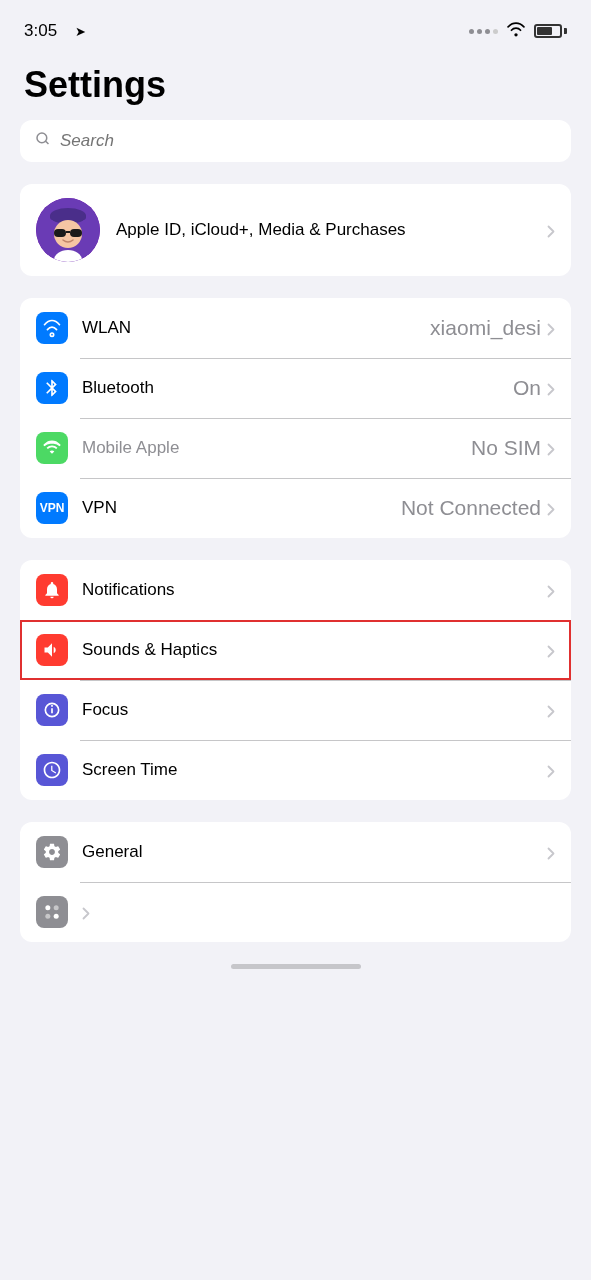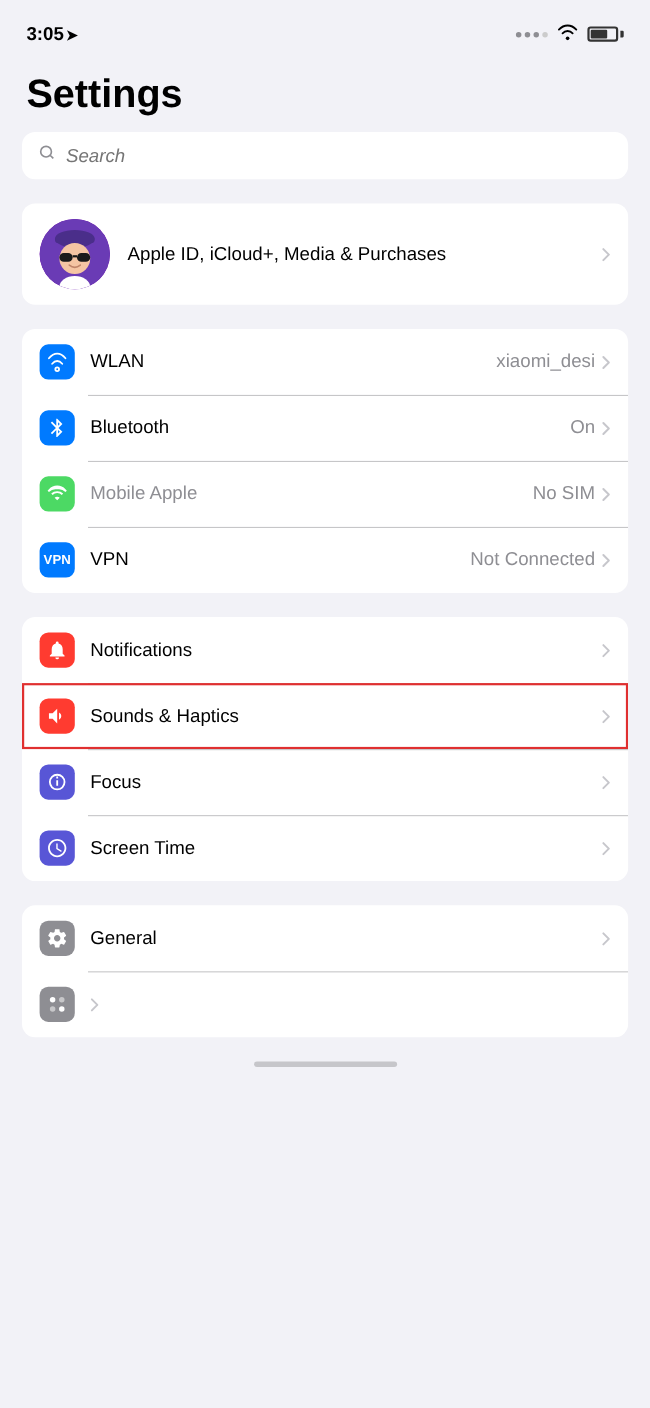--- a/index.html
+++ b/index.html
@@ -17,24 +17,24 @@
     
     .status-bar {
       display: flex;
       align-items: center;
       justify-content: space-between;
       padding: 14px 24px 6px 24px;
       height: 54px;
     }
     .status-time {
       font-size: 17px;
-      font-weight: 700;
-      display: flex;
-      align-items: center;
-      gap: 0;
+      font-weight: 400;
+      display: flex;
+      align-items: center;
+      gap: 16px;
     }
     .status-icons {
       display: flex;
       align-items: center;
       gap: 8px;
     }
     .signal-dots {
       display: flex; gap: 3px; align-items: center;
     }
     .dot { width: 5px; height: 5px; border-radius: 50%; background: #8e8e93; }
@@ -131,21 +131,21 @@
     .row-icon svg { width: 20px; height: 20px; }
 
     .row-label {
       flex: 1;
       font-size: 17px;
       color: #000;
     }
     .row-label.muted { color: #8e8e93; }
 
     .row-value {
-      font-size: 17px;
+      font-size: 21px;
       color: #8e8e93;
       margin-right: 6px;
     }
 
     .chevron {
       width: 8px; height: 13px;
     }
     .chevron svg { width: 8px; height: 13px; }
 
     

